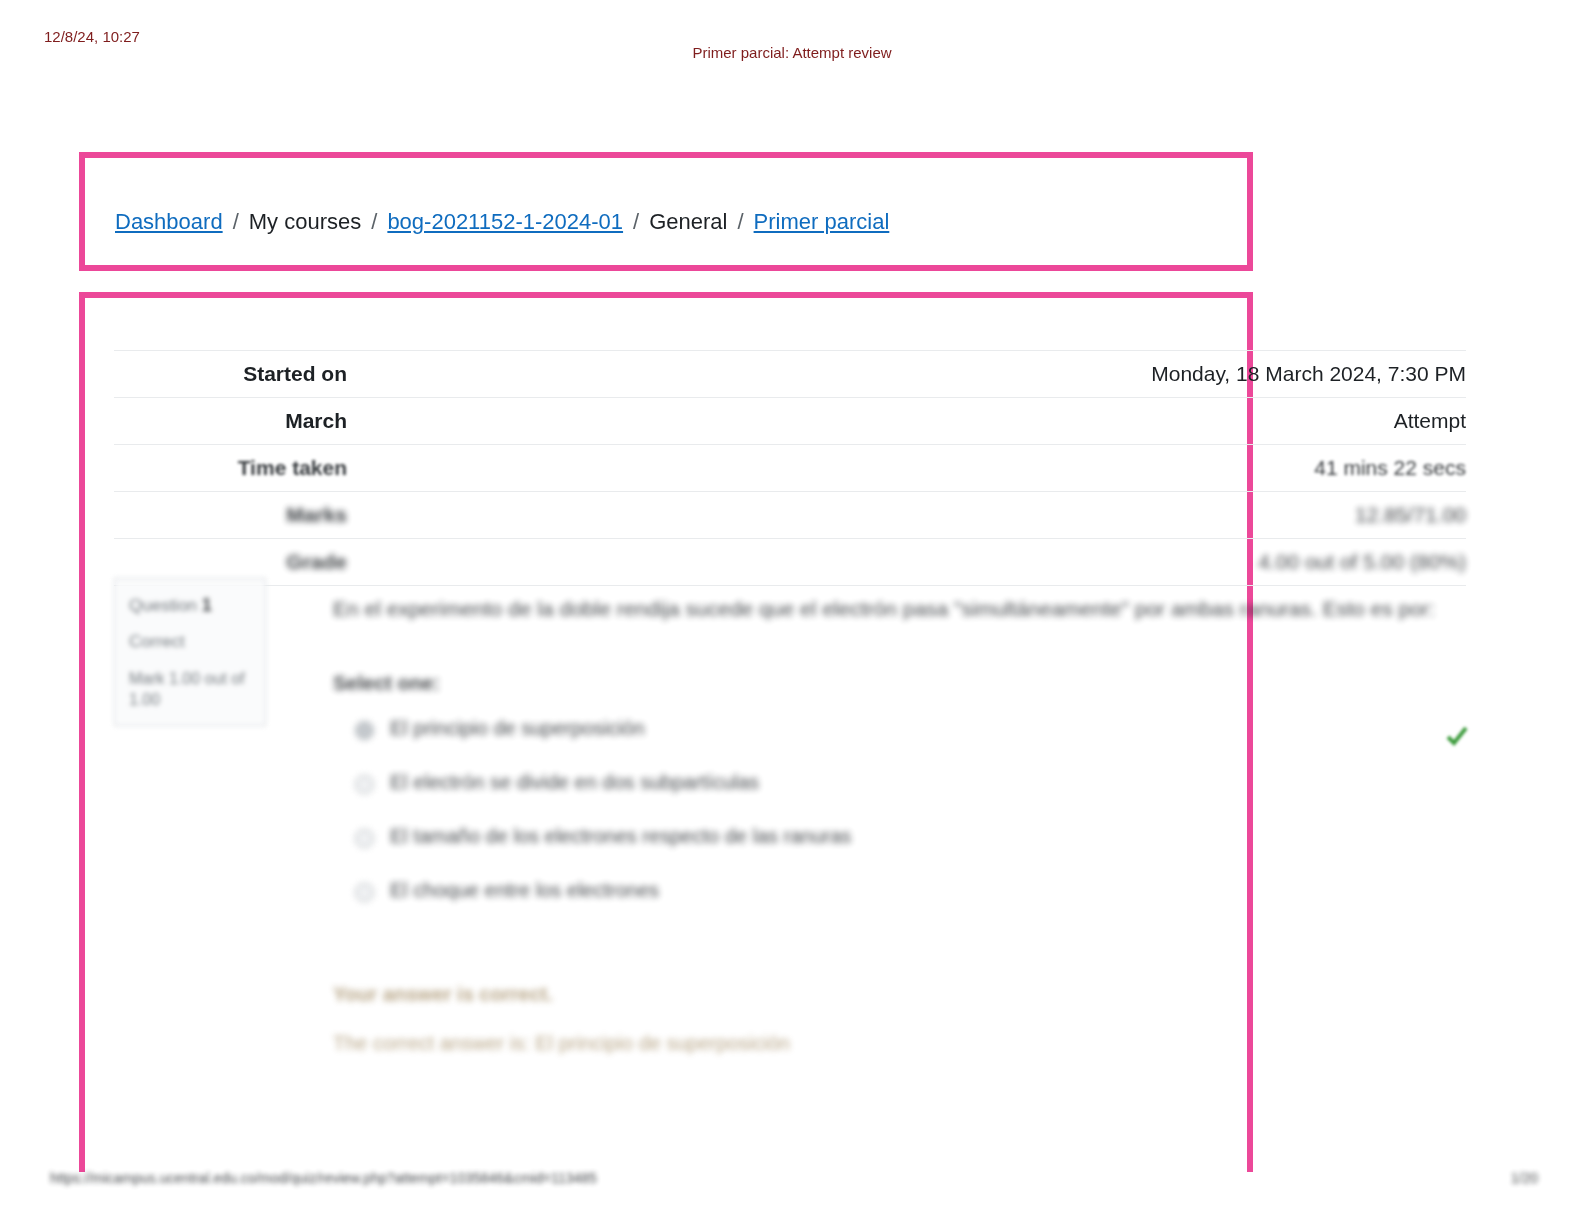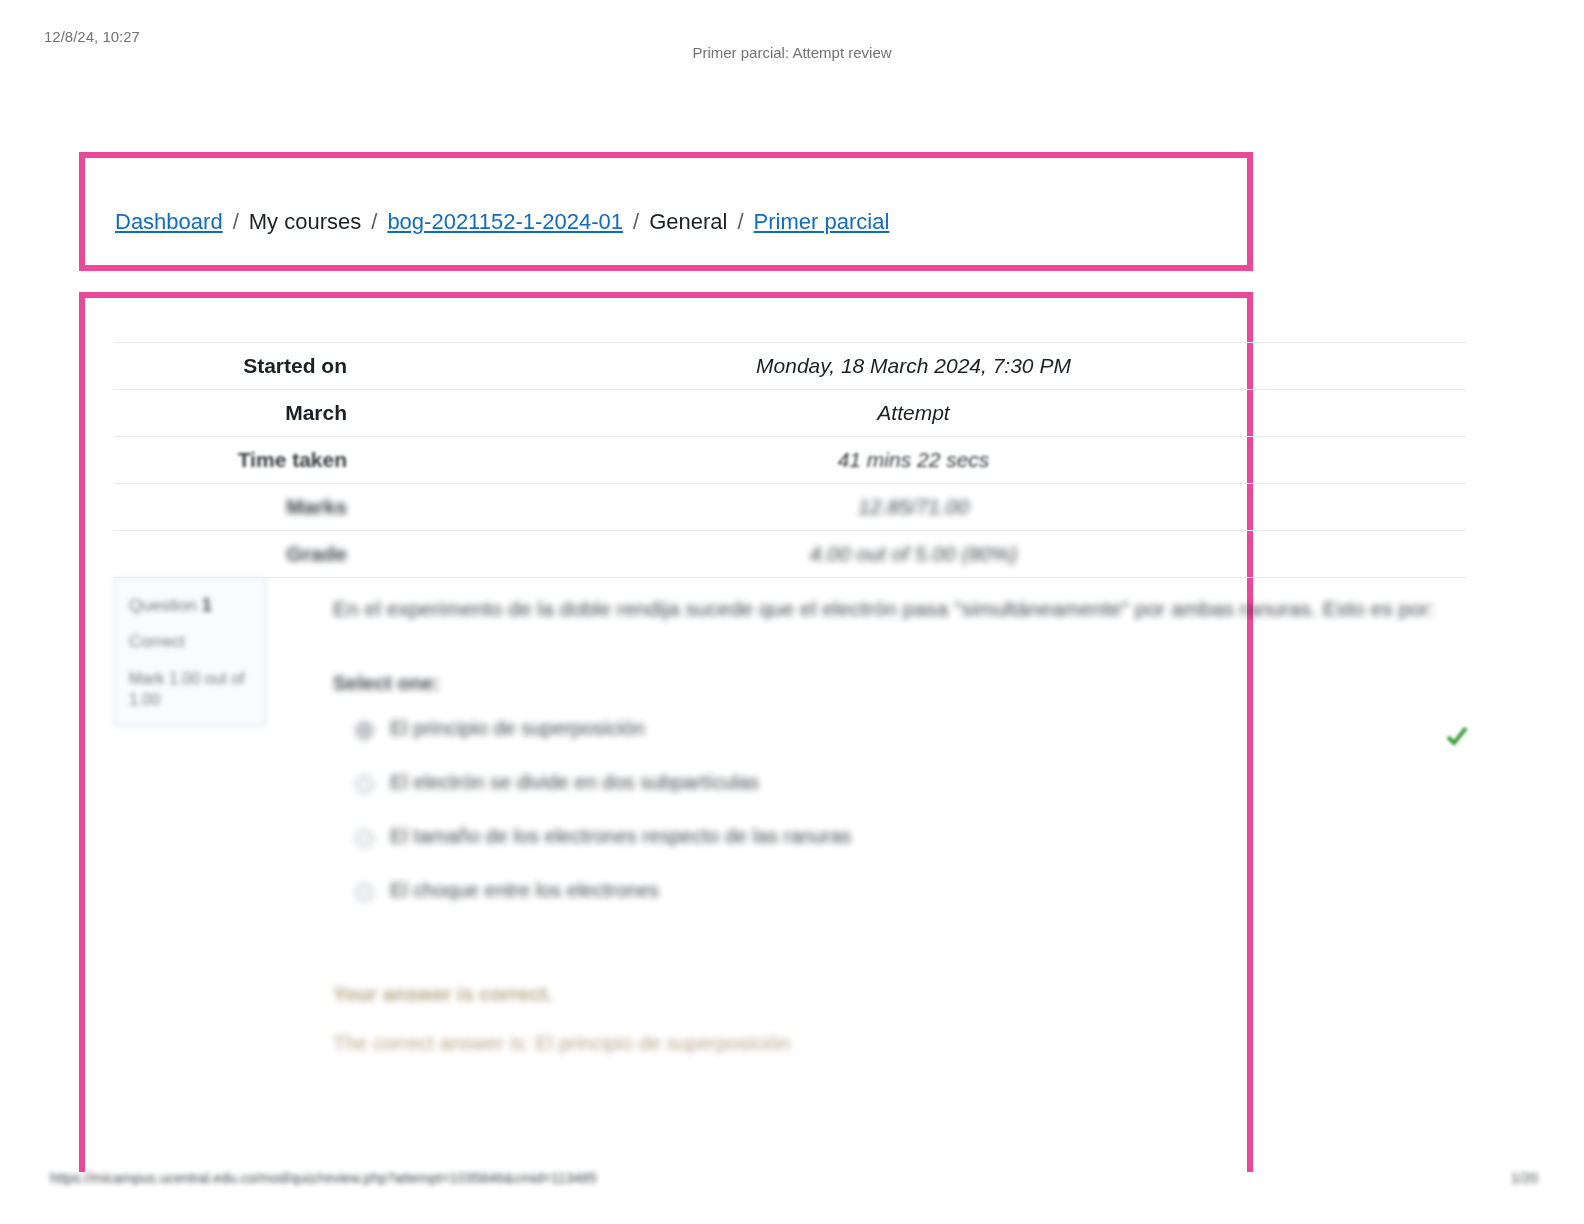--- a/index.html
+++ b/index.html
@@ -17,21 +17,21 @@
   }
 
   
   .print-header {
     position: absolute;
     top: 28px;
     left: 0;
     width: 100%;
     height: 22px;
     font-size: 15px;
-    color: #737373;
+    color: #7f1d1d;
   }
   .print-header .ph-left {
     position: absolute;
     left: 44px;
     top: 0;
   }
   .print-header .ph-center {
     position: absolute;
     left: 0;
     width: 100%;
@@ -77,45 +77,44 @@
   .content-card {
     top: 292px;
     height: 880px;
     border-bottom: none;
   }
 
   
   .summary {
     position: absolute;
     left: 29px;
-    top: 44px;
+    top: 52px;
     width: 1352px;
     border-collapse: collapse;
     font-size: 21px;
   }
   .summary tr {
     border-bottom: 1px solid #e9ebed;
   }
   .summary tr:first-child {
     border-top: 1px solid #e9ebed;
   }
   .summary th {
     width: 233px;
     text-align: right;
     font-weight: bold;
     padding: 11px 14px 11px 0;
     vertical-align: top;
     white-space: nowrap;
   }
   .summary td {
-    text-align: center;
+    text-align: right;
     font-weight: normal;
     padding: 11px 0 11px 0;
     vertical-align: top;
-    font-style: italic;
   }
   .row-blur-1 td, .row-blur-1 th { filter: blur(3.2px); opacity: .88; }
   .row-blur-2 td, .row-blur-2 th { filter: blur(3.4px); opacity: .85; }
   .row-fade th, .row-fade td { filter: blur(1.6px); opacity: .9; }
 
   
   .question-wrap {
     position: absolute;
     left: 29px;
     top: 280px;

